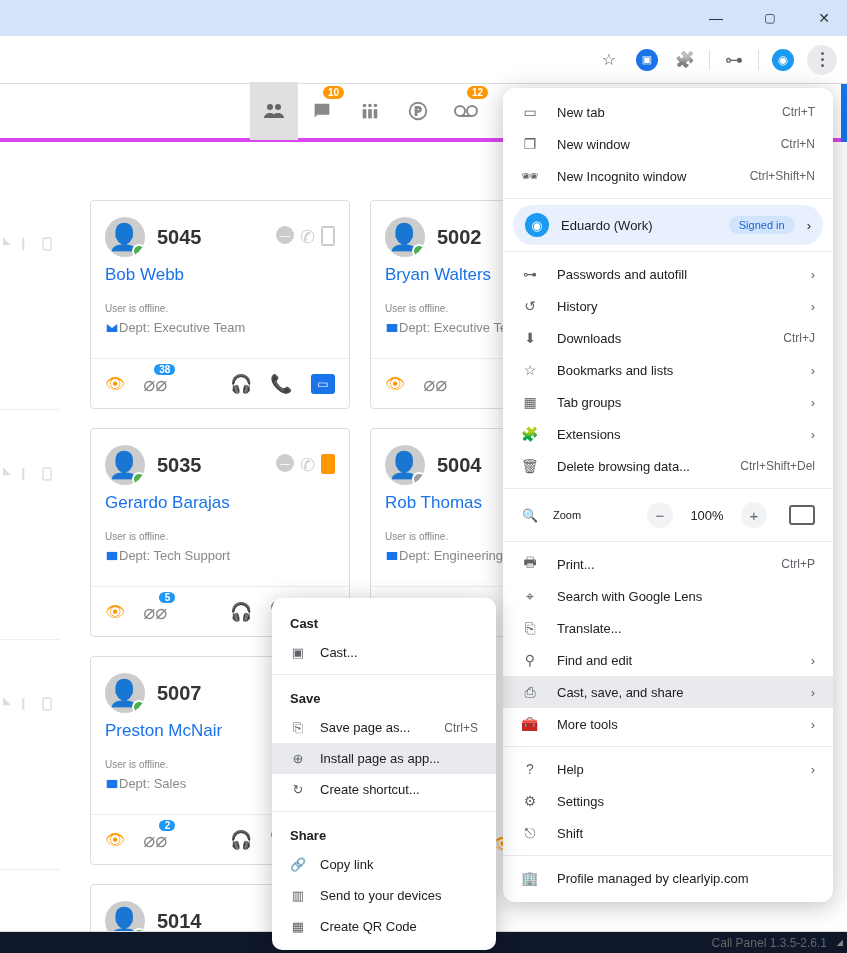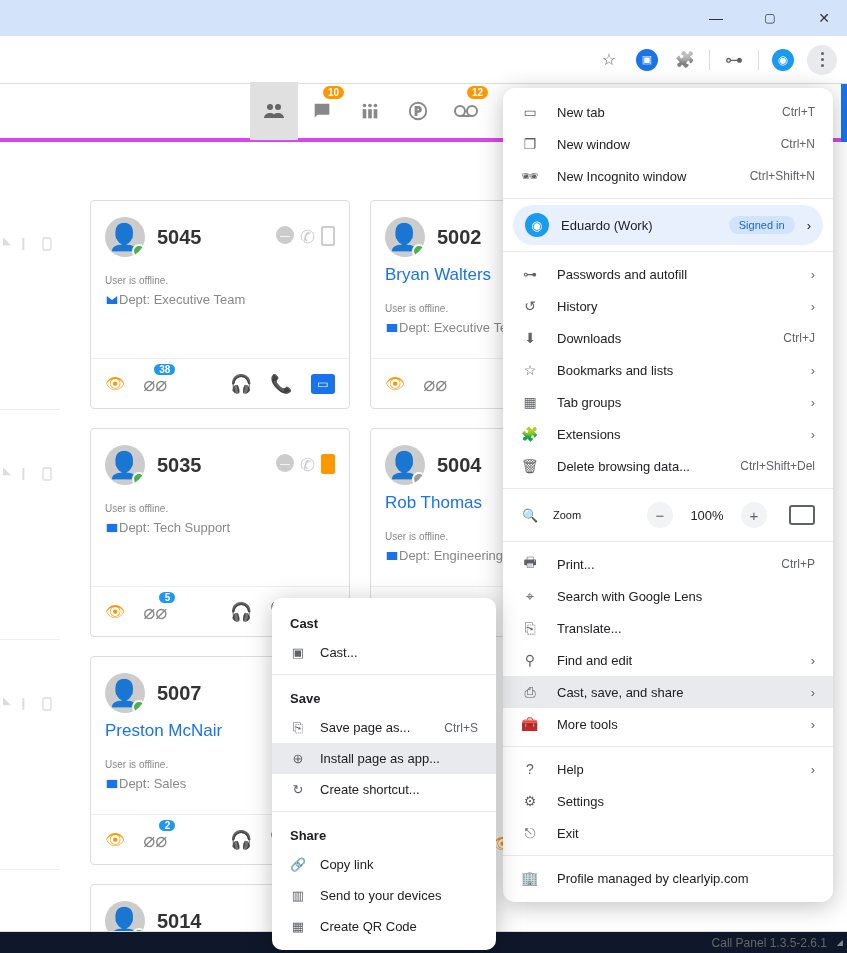--- a/index.html
+++ b/index.html
@@ -212,20 +212,21 @@
           <span class="avatar-glyph">👤</span>
           <span class="chat-overlay">💬</span>
         </div>
       <div class="ext">5045</div>
       <div class="head-icons">
         <div class="dash-circle">—</div>
         <div class="phone-down">✆</div>
         <div class="mobile"></div>
       </div>
     </div>
+    <div class="name">Bob Webb</div>
     <div class="status">User is offline.</div>
     <div class="dept">
       <svg width="14" height="14" viewBox="0 0 24 24" fill="#1a73e8">
           <path d="M3 5h18v14H3z M3 5l9 7 9-7"></path>
         </svg>
       <span>Dept: Executive Team</span>
     </div>
     <div class="card-foot">
       <span class="eye">👁</span>
       <span class="vm">⌀⌀<span class="vm-badge">38</span></span>
@@ -264,20 +265,21 @@
           <span class="avatar-glyph">👤</span>
           <span class="chat-overlay">💬</span>
         </div>
       <div class="ext">5035</div>
       <div class="head-icons">
         <div class="dash-circle">—</div>
         <div class="phone-down">✆</div>
         <div class="mobile orange"></div>
       </div>
     </div>
+    <div class="name">Gerardo Barajas</div>
     <div class="status">User is offline.</div>
     <div class="dept">
       <svg width="14" height="14" viewBox="0 0 24 24" fill="#1a73e8">
           <path d="M3 5h18v14H3z"></path>
         </svg>
       <span>Dept: Tech Support</span>
     </div>
     <div class="card-foot">
       <span class="eye">👁</span>
       <span class="vm">⌀⌀<span class="vm-badge">5</span></span>
@@ -454,21 +456,21 @@
     <span class="mi">?</span>
     <span class="lbl">Help</span>
     <span class="chev">›</span>
   </div>
   <div class="menu-row">
     <span class="mi">⚙</span>
     <span class="lbl">Settings</span>
   </div>
   <div class="menu-row">
     <span class="mi">⎋</span>
-    <span class="lbl">Exit</span>
+    <span class="lbl">Shift</span>
   </div>
   <div class="menu-sep"></div>
   <div class="menu-row">
     <span class="mi">🏢</span>
     <span class="lbl">Profile managed by clearlyip.com</span>
   </div>
 </div>
 
 <div class="submenu">
   <div class="sub-head">Cast</div>

